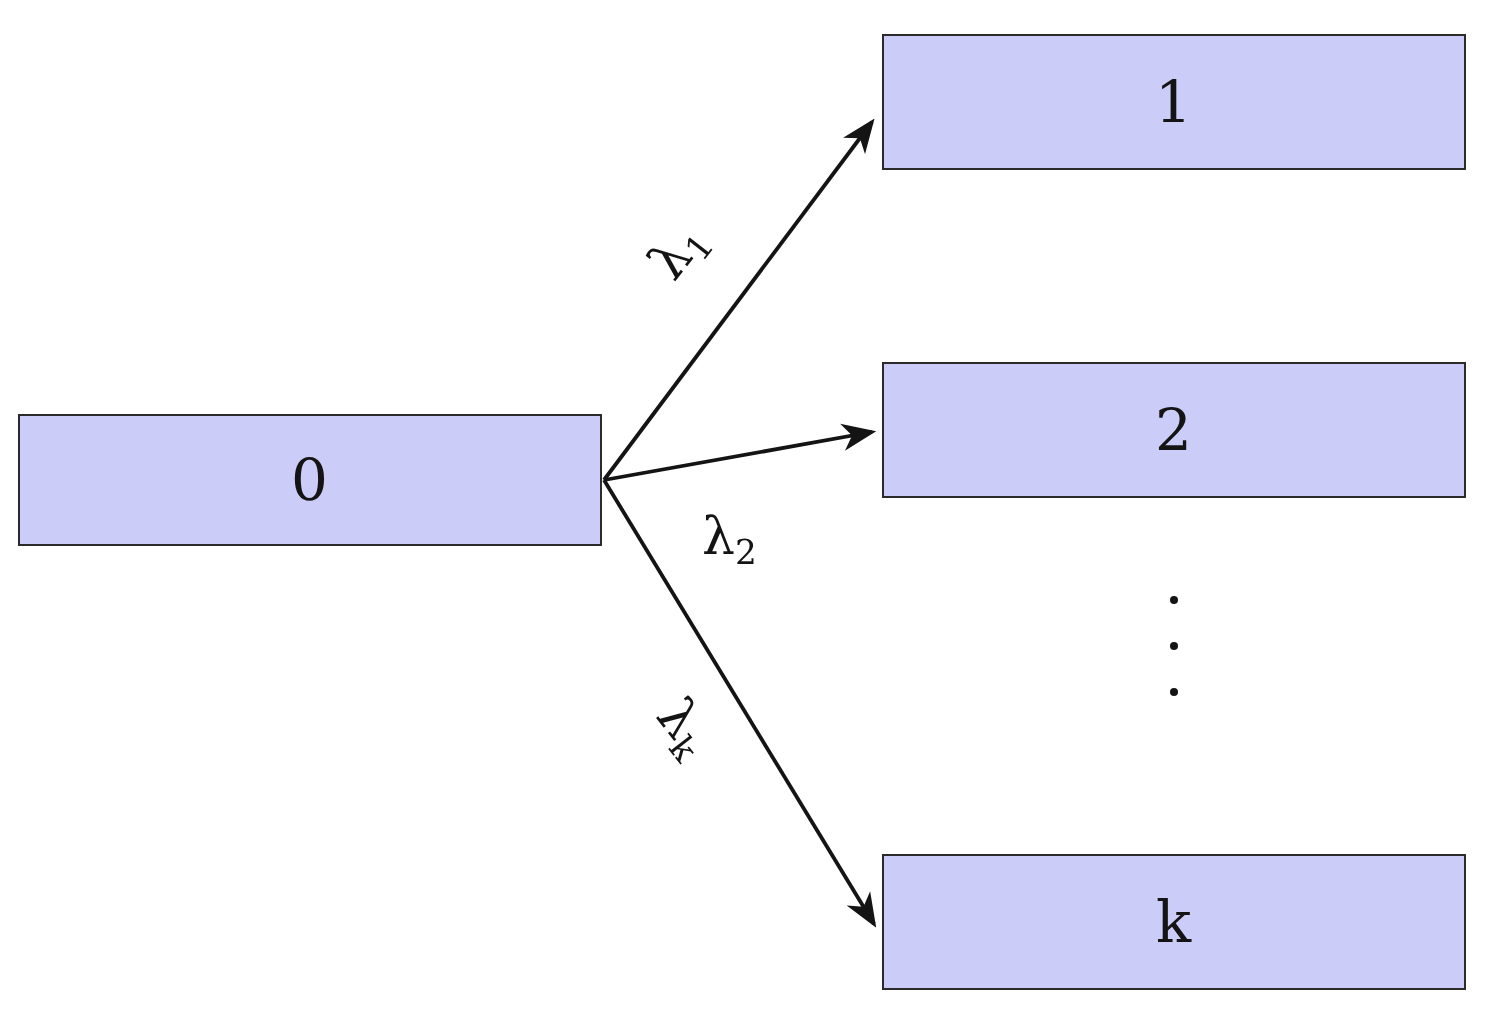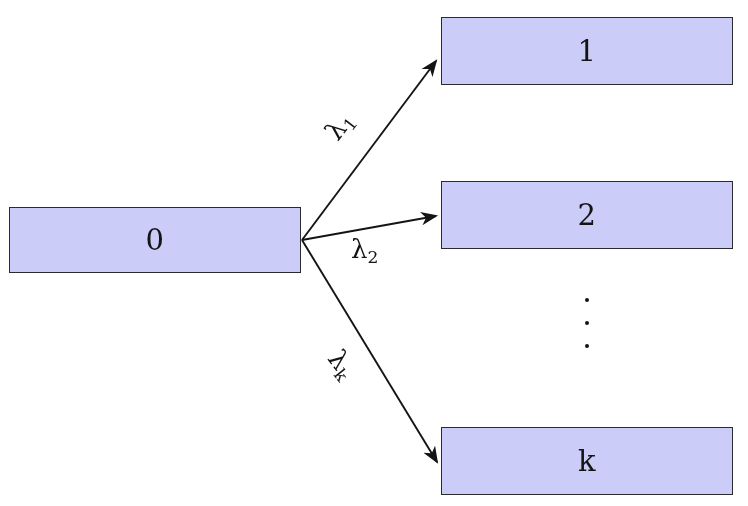--- a/index.html
+++ b/index.html
@@ -61,21 +61,21 @@
     font-size: 0.66em;
     vertical-align: -0.28em;
     letter-spacing: 0;
   }
   #label-lambda1 {
     left: 327px; top: 112px;
     transform: rotate(-52deg);
     transform-origin: 50% 50%;
   }
   #label-lambda2 {
-    left: 351px; top: 236px;
+    left: 351px; top: 256px;
     transform: rotate(0deg);
   }
   #label-lambdak {
     left: 327px; top: 350px;
     transform: rotate(52deg);
     transform-origin: 50% 50%;
   }
 
   #vertical-dots {
     position: absolute;

